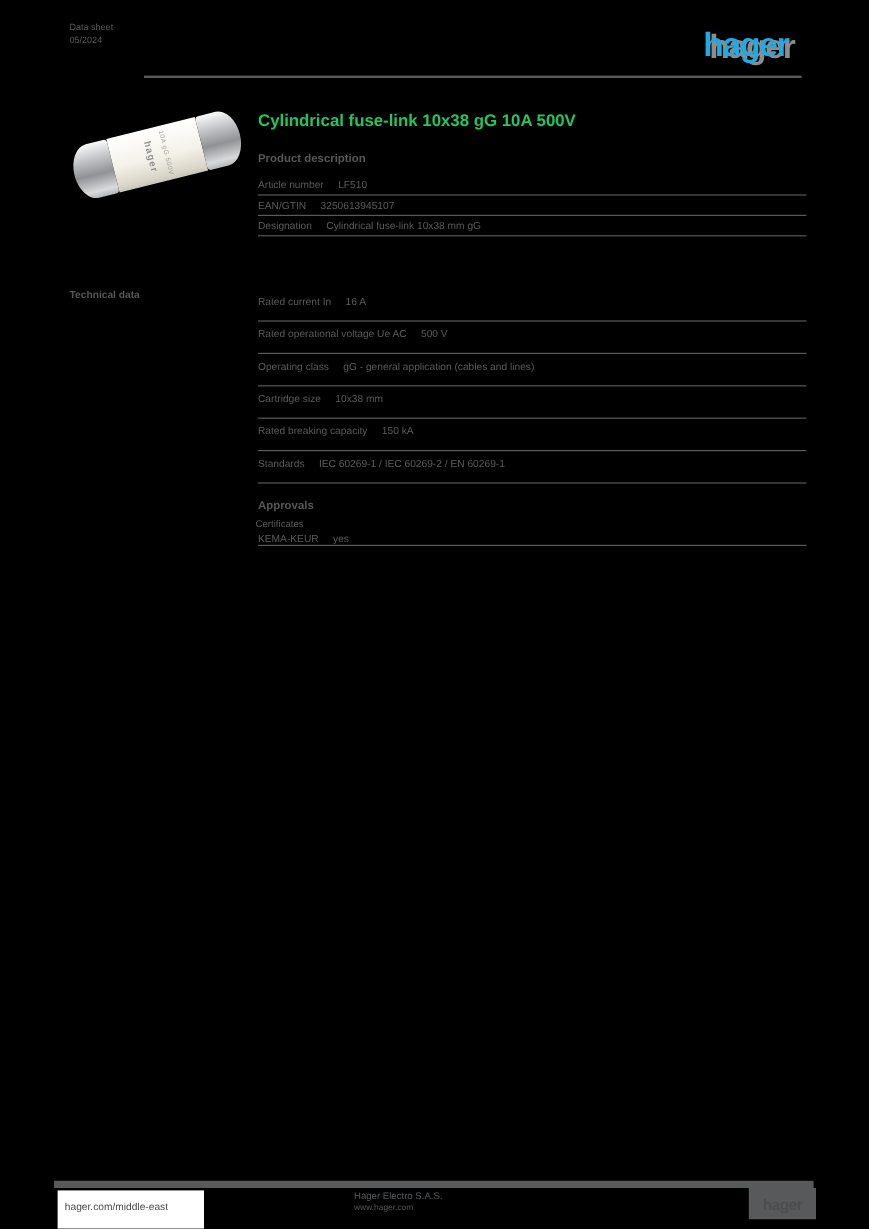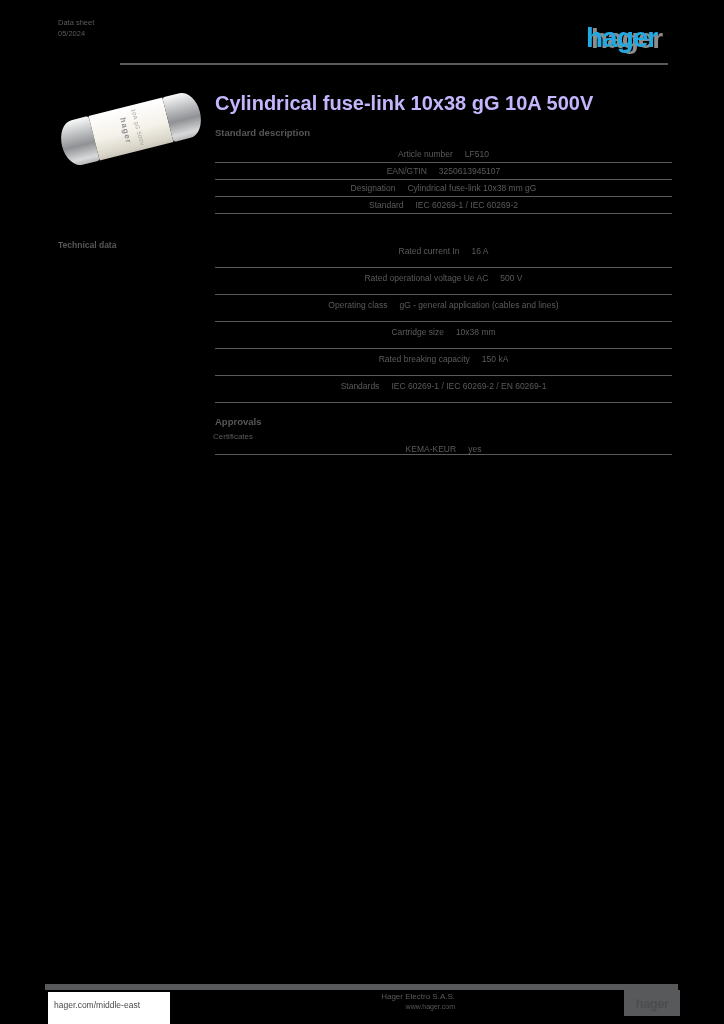--- a/index.html
+++ b/index.html
@@ -24,44 +24,44 @@
           transform:rotate(-14deg); display:flex; }
   .cap { width:33px; background:linear-gradient(180deg,#fafafa 0%,#c4c6c8 28%,#8f9194 58%,#d9dadb 88%,#b5b6b8 100%); }
   .cap-left  { border-radius:16px 3px 3px 16px / 24px 3px 3px 24px; }
   .cap-right { border-radius:3px 16px 16px 3px / 3px 24px 24px 3px; }
   .fuse-body { flex:1; background:linear-gradient(180deg,#ffffff 0%,#f4f1e9 55%,#d9d5c8 90%,#c9c5b8 100%);
                display:flex; align-items:center; justify-content:center; gap:5px; }
   .fuse-brand { writing-mode:vertical-rl; font-size:8px; font-weight:bold; color:#8f9092; letter-spacing:1px; }
   .fuse-marking { writing-mode:vertical-rl; font-size:5.5px; color:#a5a29a; letter-spacing:0.5px; }
   
   .main-title { position:absolute; left:215px; top:92px; width:440px;
-                font-size:20px; font-weight:bold; color:#c4b5fd; }
+                font-size:14px; font-weight:bold; color:#22c55e; }
   .sec-head   { font-size:9.5px; font-weight:bold; color:#565759; }
   .sec1-head  { position:absolute; left:215px; top:127px; }
   .tbl { position:absolute; left:215px; width:457px; }
   .tbl-desc { top:146px; }
   .tbl-tech { top:241px; }
   .tbl-appr { top:442px; }
-  .row { display:flex; justify-content:center; align-items:flex-start;
+  .row { display:flex; justify-content:flex-start; align-items:flex-start;
          border-bottom:1px solid #58595b; font-size:8.5px; color:#5a5b5d; }
   .tbl-desc .row { height:17px; padding-top:3px; }
   .tbl-tech .row { height:27px; padding-top:5px; }
   .tbl-appr .row { height:13px; padding-top:2px; }
   .row .lbl { text-align:left; padding-right:12px; }
   .row .val { text-align:right; max-width:300px; }
   .sidebar-label { position:absolute; left:58px; top:240px; width:62px;
                    font-size:8.5px; font-weight:bold; line-height:11px; color:#565759; }
   .sec3-head { position:absolute; left:215px; top:416px; }
   .sec3-sub  { position:absolute; left:213px; top:432px; font-size:8px; color:#5a5b5d; }
   
   .ftr-rule { position:absolute; left:45px; top:984px; width:633px; height:6px; background:#58595b; }
   .ftr-chip { position:absolute; left:48px; top:992px; width:122px; height:38px;
               background:#ffffff; color:#4a4a4a; font-size:8.5px; line-height:26px;
               padding-left:6px; white-space:nowrap; overflow:hidden; }
-  .ftr-center { position:absolute; left:295px; top:992px; width:160px; text-align:right; }
+  .ftr-center { position:absolute; left:295px; top:992px; width:160px; text-align:left; }
   .ftr-center .l1 { font-size:8px; color:#5a5b5d; line-height:10px; }
   .ftr-center .l2 { font-size:7px; color:#56575a; line-height:9px; }
   .ftr-logo { position:absolute; left:624px; top:990px; width:56px; height:26px;
               background:#58595b; color:#4c4d4f; font-size:13px; font-weight:bold;
               display:flex; align-items:center; justify-content:center; letter-spacing:-0.5px; }
 </style>
 </head>
 <body>
 
 <div class="page">
@@ -78,38 +78,34 @@
       <div class="cap cap-left"></div>
       <div class="fuse-body">
         <span class="fuse-brand">hager</span>
         <span class="fuse-marking">10A gG 500V</span>
       </div>
       <div class="cap cap-right"></div>
     </div>
   </div>
 
   <div class="main-title">Cylindrical fuse-link 10x38 gG 10A 500V</div>
-  <div class="sec-head sec1-head">Standard description</div>
+  <div class="sec-head sec1-head">Product description</div>
 
   <div class="tbl tbl-desc">
     <div class="row">
       <span class="lbl">Article number</span>
       <span class="val">LF510</span>
     </div>
     <div class="row">
       <span class="lbl">EAN/GTIN</span>
       <span class="val">3250613945107</span>
     </div>
     <div class="row">
       <span class="lbl">Designation</span>
       <span class="val">Cylindrical fuse-link 10x38 mm gG</span>
-    </div>
-    <div class="row">
-      <span class="lbl">Standard</span>
-      <span class="val">IEC 60269-1 / IEC 60269-2</span>
     </div>
   </div>
 
   <div class="sidebar-label">Technical data</div>
 
   <div class="tbl tbl-tech">
     <div class="row">
       <span class="lbl">Rated current In</span>
       <span class="val">16 A</span>
     </div>

